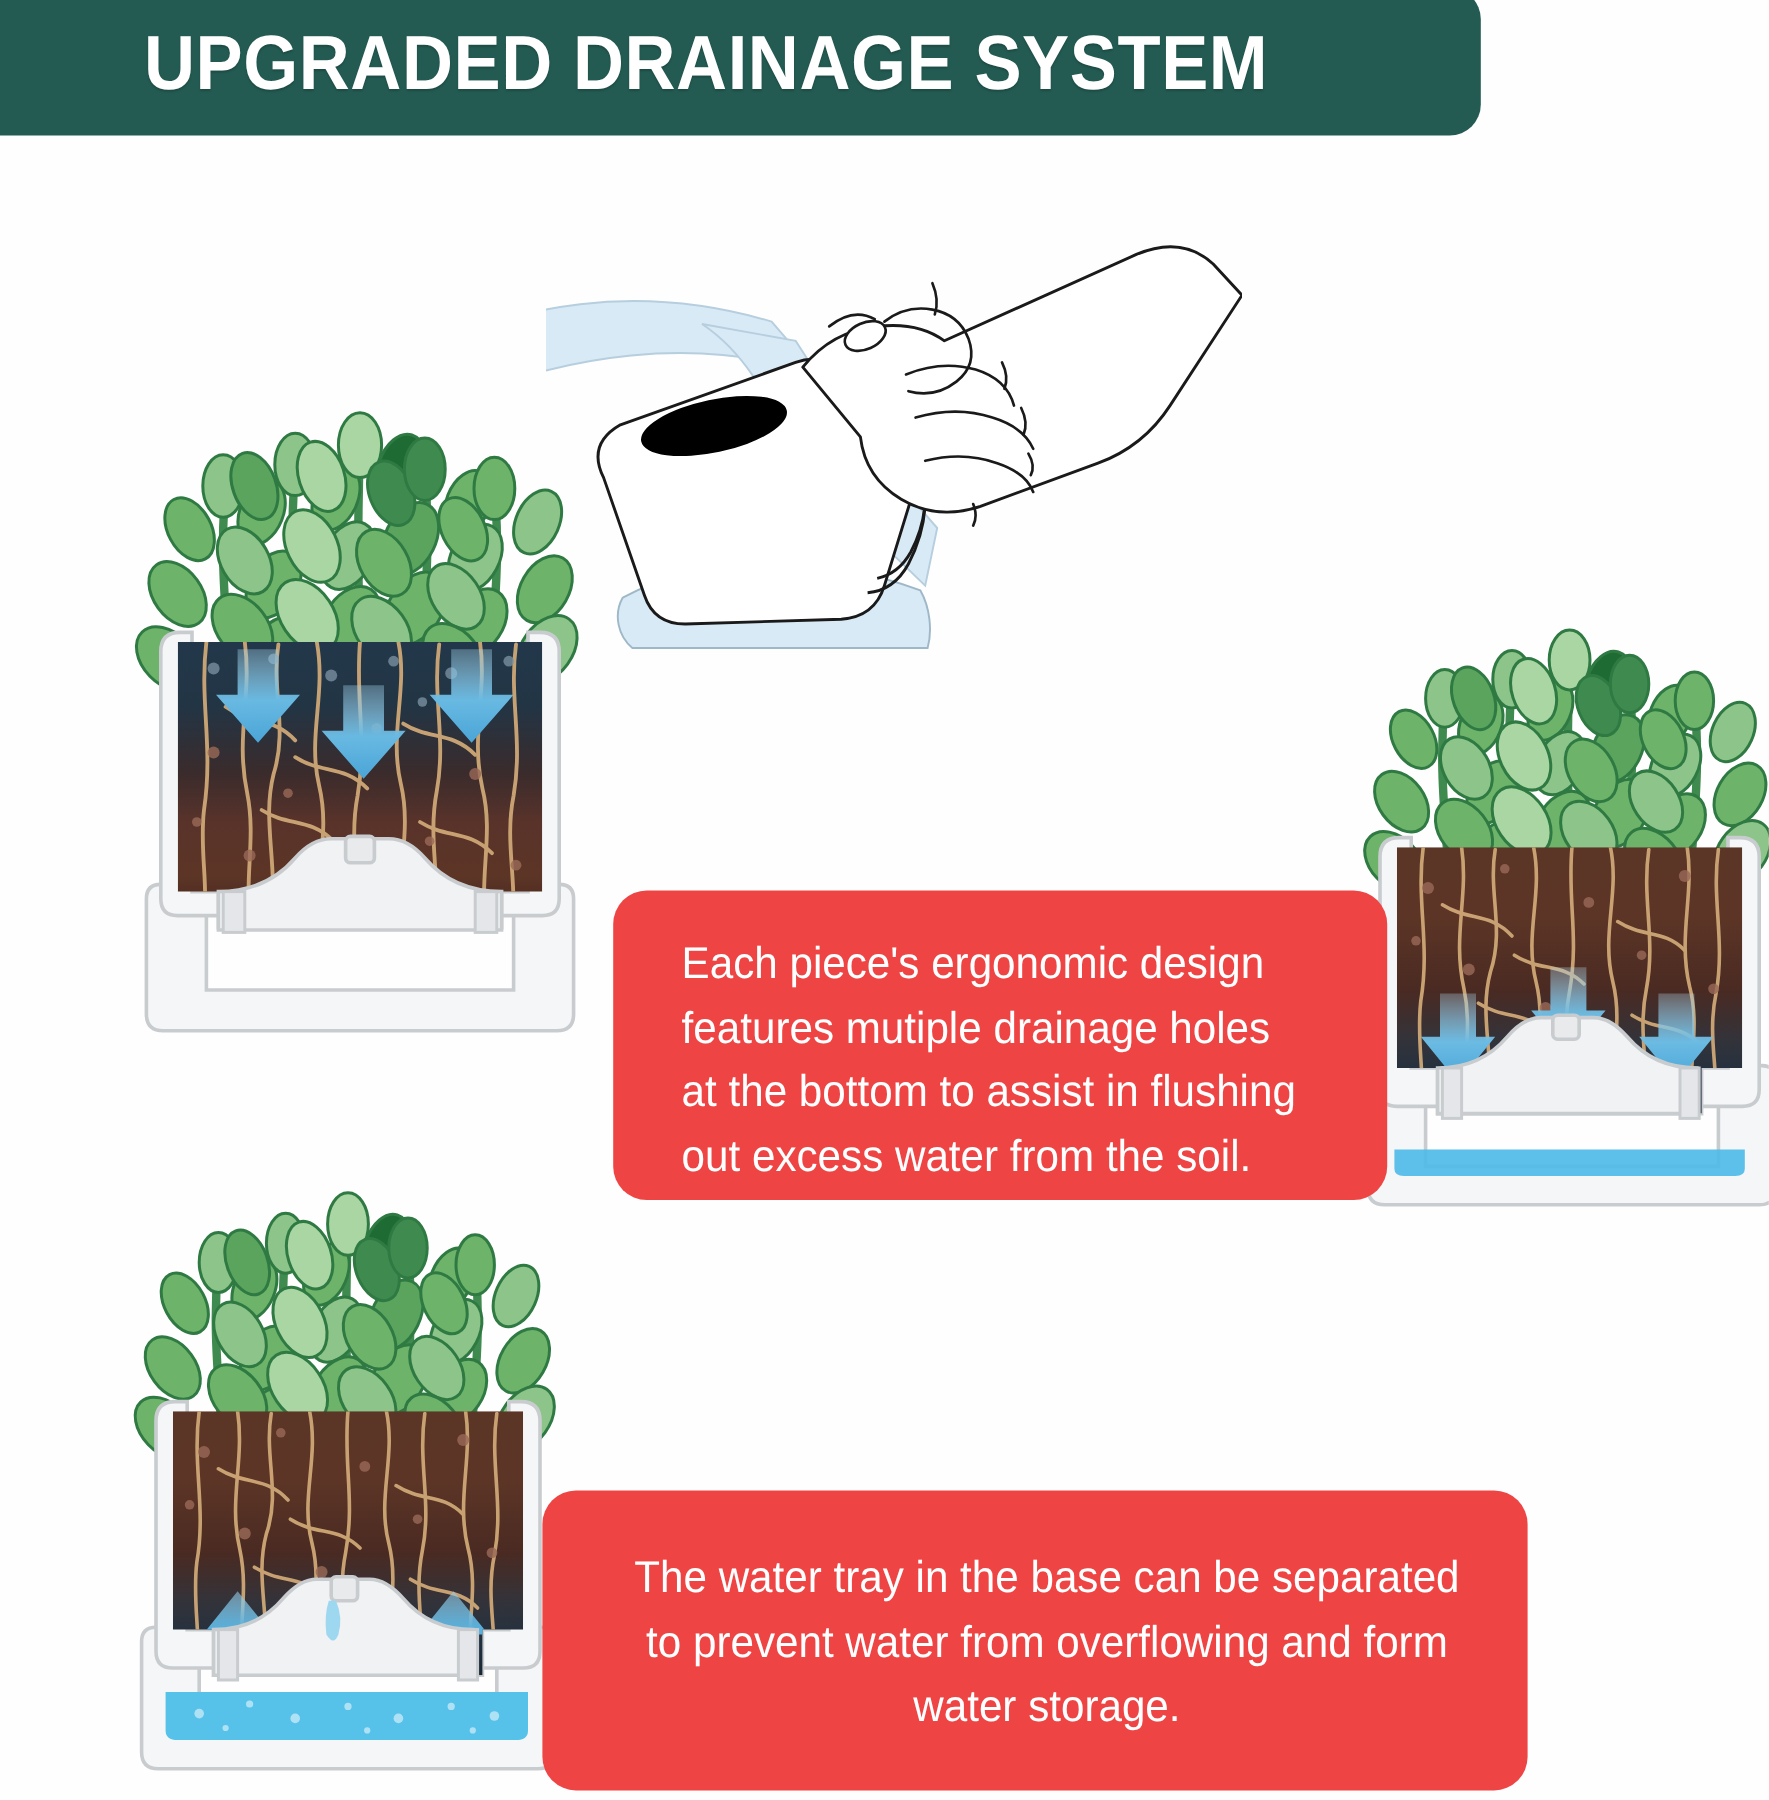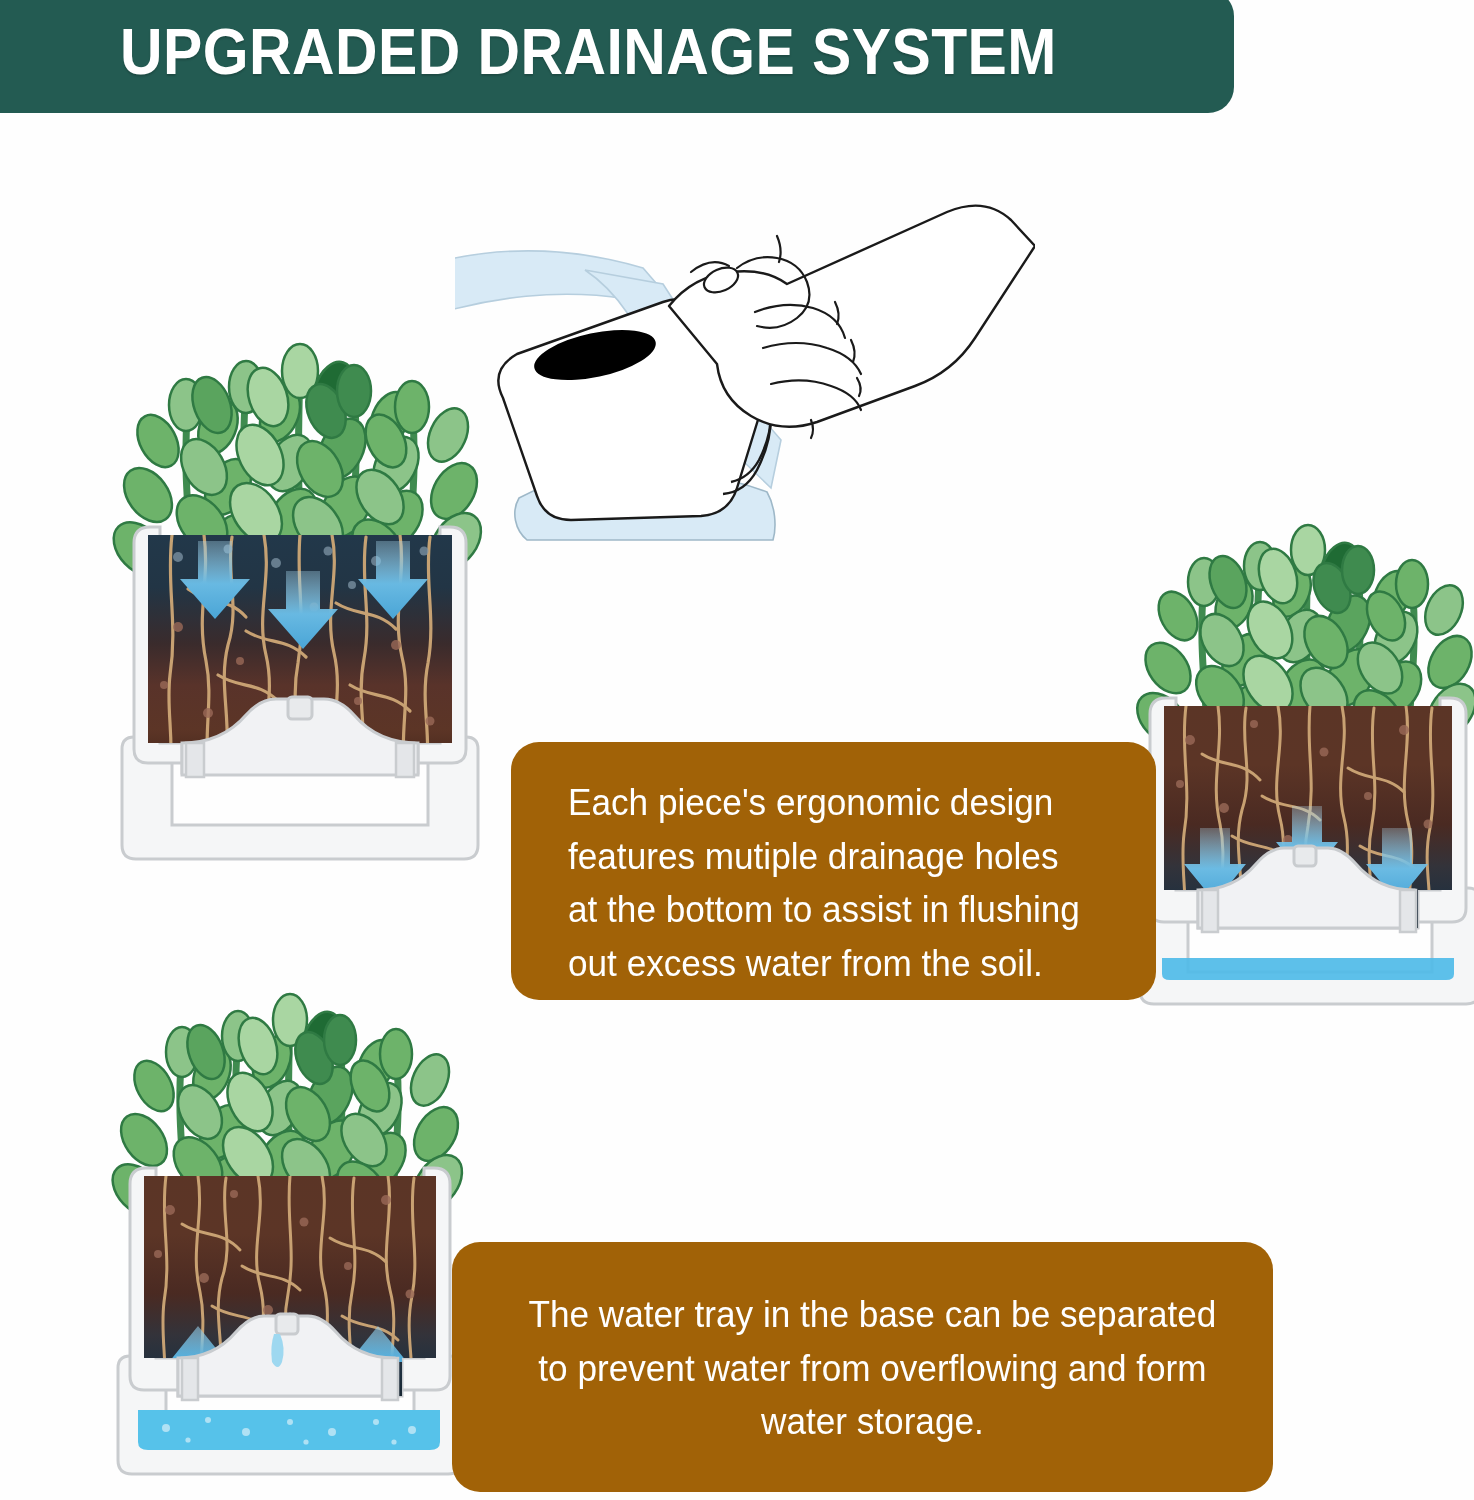--- a/index.html
+++ b/index.html
@@ -26,21 +26,21 @@
     line-height:1;
     transform:scaleX(0.92);
     transform-origin:left center;
     white-space:nowrap;
     text-shadow:0 2px 2px rgba(0,0,0,.18);
   }
 
   
   .callout{
     position:absolute;
-    background:#a16207;
+    background:#ef4444;
     border-radius:28px;
     color:#ffffff;
     box-sizing:border-box;
   }
   .callout p{
     margin:0;
     font-size:37px;
     line-height:1.45;
     font-weight:400;
     transform:scaleX(0.95);

